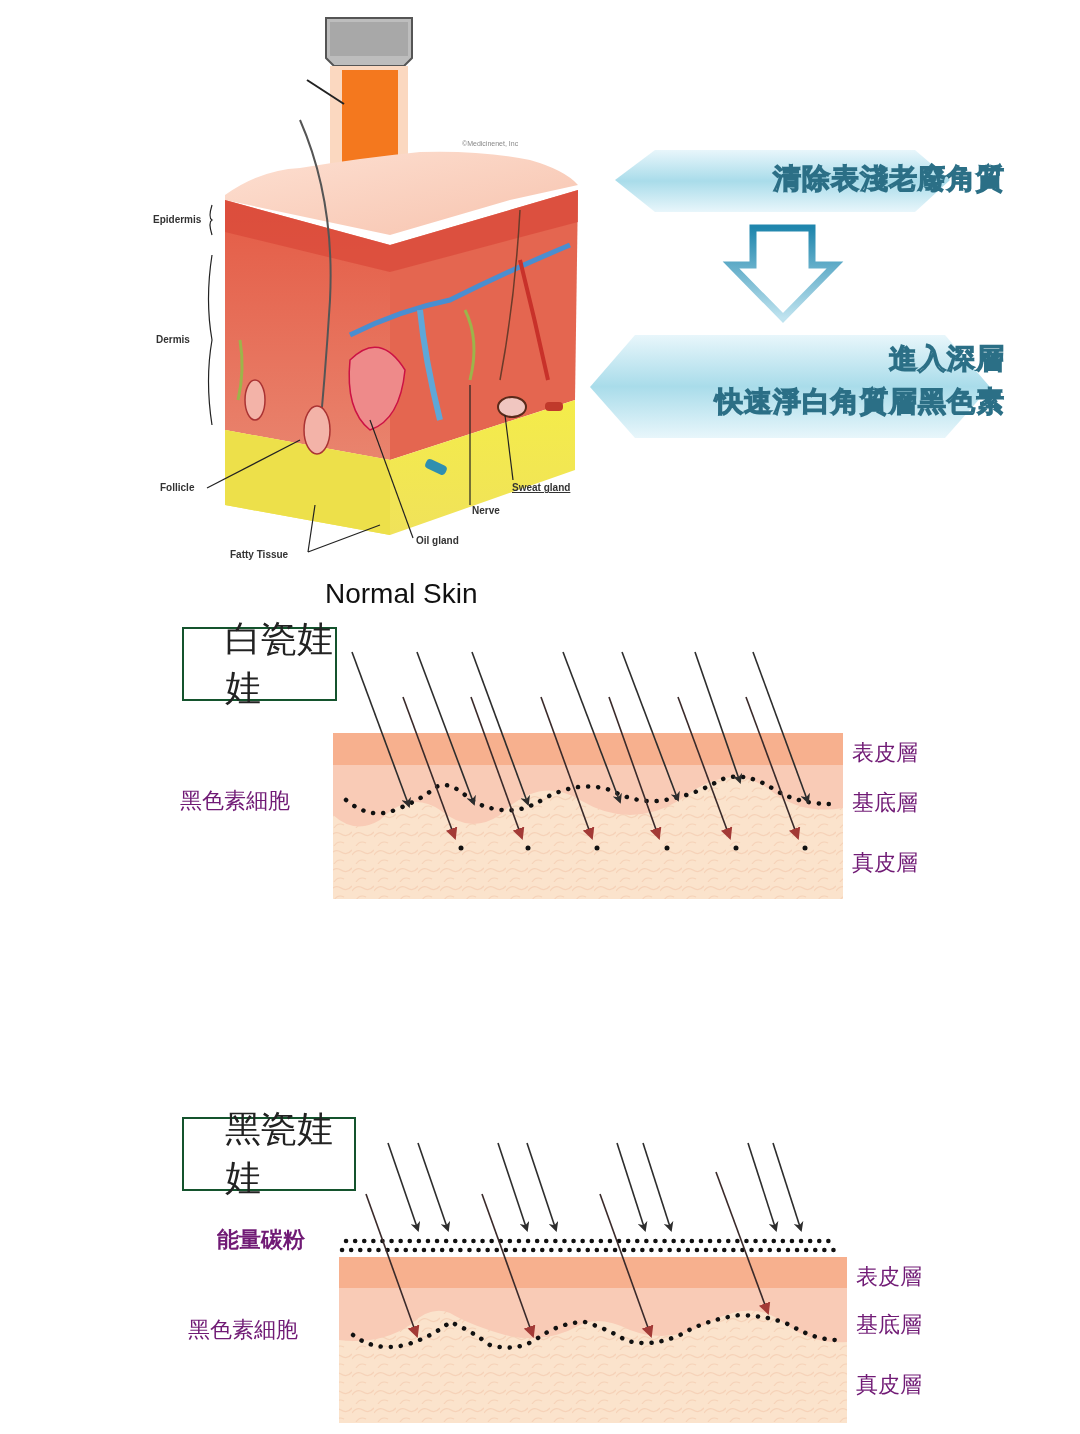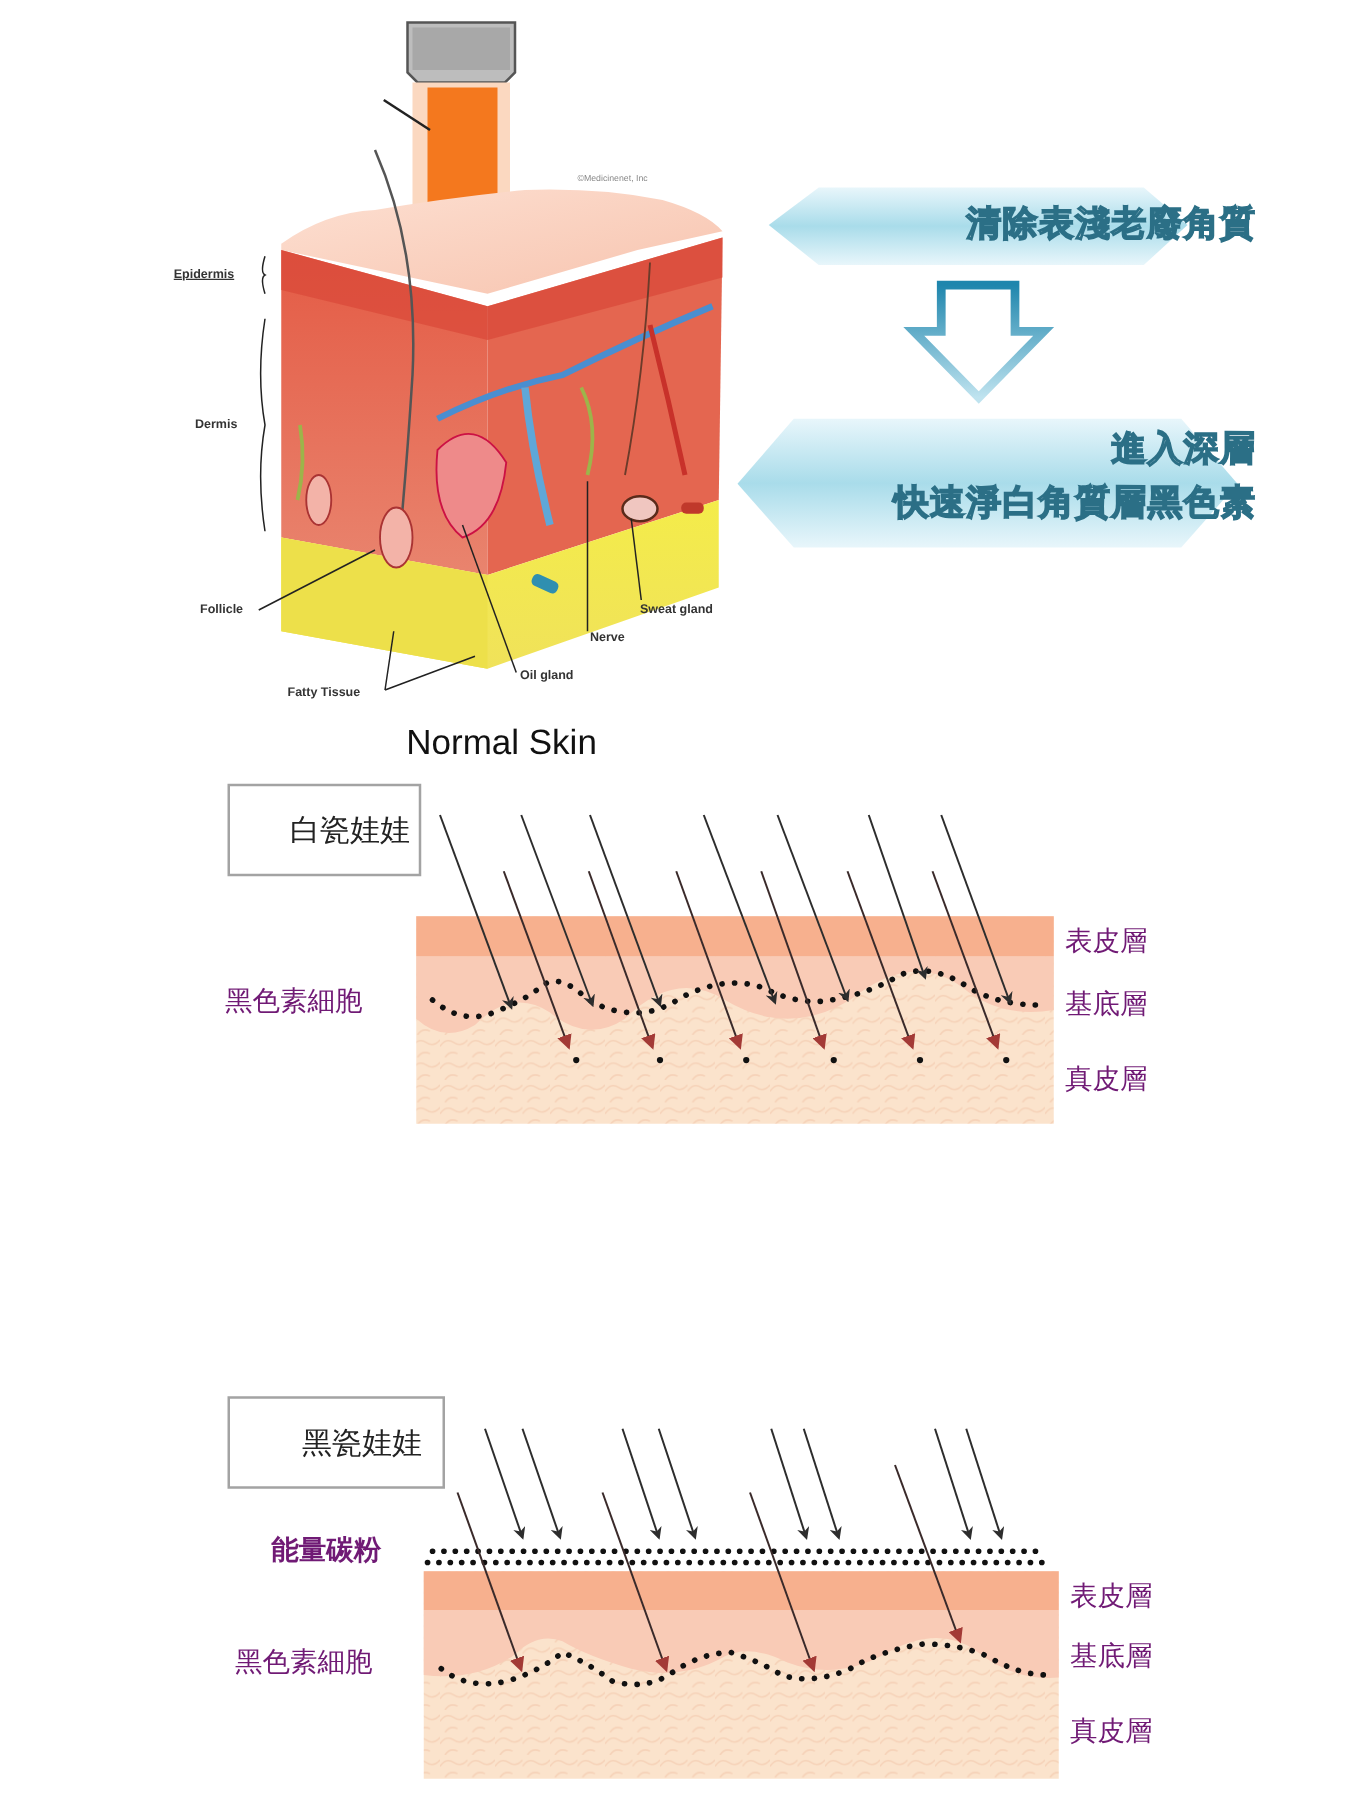--- a/index.html
+++ b/index.html
@@ -3,22 +3,22 @@
   <meta charset="utf-8">
   <style>
     html, body { margin: 0; padding: 0; background: #ffffff; }
     body { width: 1080px; height: 1434px; position: relative; overflow: hidden;
            font-family: "DejaVu Sans", "Liberation Sans", sans-serif; color: #222; }
     .abs { position: absolute; }
     .skin-label { position: absolute; font-family: "Liberation Sans", sans-serif; font-size: 10px; font-weight: bold; color: #333; white-space: nowrap; }
     .caption { position: absolute; font-family: "Liberation Sans", sans-serif; font-size: 28px; color: #111; }
     .banner-text { position: absolute; left: 0; right: 0; text-align: right; font-family: "DejaVu Sans", sans-serif; font-weight: bold;
                    color: #e9f7fb; -webkit-text-stroke: 1.2px #2b6f86; letter-spacing: 1px; }
-    .title-box { position: absolute; border: 2px solid #a3a3a3; background: #fff; box-sizing: border-box;
-                 font-family: "DejaVu Sans", sans-serif; font-size: 24px; color: #222; display: flex; align-items: center; justify-content: center; padding-left: 41px; }
+    .title-box { position: absolute; border: 2px solid #14532d; background: #fff; box-sizing: border-box;
+                 font-family: "DejaVu Sans", sans-serif; font-size: 36px; color: #222; display: flex; align-items: center; justify-content: center; padding-left: 41px; }
     .layer-label { position: absolute; font-family: "DejaVu Sans", sans-serif; font-size: 22px; color: #701a75; white-space: nowrap; }
     svg { position: absolute; }
   </style>
 </head>
 <body>
 
 <div class="abs" style="left:0;top:0;width:600px;height:610px;">
   <svg width="600" height="610" viewBox="0 0 600 610" style="left:0;top:0;">
     <defs>
       <linearGradient id="dermisG" x1="0" y1="0" x2="0" y2="1">
@@ -71,27 +71,27 @@
 
     <path d="M212 205 Q208 218 212 220 Q208 222 212 235" stroke="#222" stroke-width="1.2" fill="none"></path>
     <path d="M212 255 Q205 300 212 340 Q205 380 212 425" stroke="#222" stroke-width="1.2" fill="none"></path>
     <line x1="207" y1="488" x2="300" y2="440" stroke="#222" stroke-width="1.2"></line>
     <path d="M308 552 L315 505 M308 552 L380 525" stroke="#222" stroke-width="1.2" fill="none"></path>
     <line x1="413" y1="538" x2="370" y2="420" stroke="#222" stroke-width="1.2"></line>
     <line x1="470" y1="505" x2="470" y2="385" stroke="#222" stroke-width="1.2"></line>
     <line x1="513" y1="480" x2="505" y2="415" stroke="#222" stroke-width="1.2"></line>
   </svg>
   <div class="skin-label" style="left:462px;top:140px;font-size:7px;font-weight:normal;color:#888;">©Medicinenet, Inc</div>
-  <div class="skin-label" style="left:139px;top:214px;text-decoration:underline;">Epidermis</div>
+  <div class="skin-label" style="left:153px;top:214px;">Epidermis</div>
   <div class="skin-label" style="left:156px;top:334px;">Dermis</div>
   <div class="skin-label" style="left:160px;top:482px;">Follicle</div>
   <div class="skin-label" style="left:230px;top:549px;">Fatty Tissue</div>
   <div class="skin-label" style="left:416px;top:535px;">Oil gland</div>
   <div class="skin-label" style="left:472px;top:505px;">Nerve</div>
-  <div class="skin-label" style="left:512px;top:482px;">Sweat gland</div>
+  <div class="skin-label" style="left:512px;top:482px;text-decoration:underline;">Sweat gland</div>
   <div class="caption" style="left:325px;top:578px;">Normal Skin</div>
 </div>
 
 <div class="abs" style="left:585px;top:140px;width:420px;height:300px;">
   <svg width="420" height="300" style="left:0;top:0;">
     <defs>
       <linearGradient id="banG" x1="0" y1="0" x2="0" y2="1">
         <stop offset="0" stop-color="#e8f6fb"></stop>
         <stop offset="0.5" stop-color="#a9dcea"></stop>
         <stop offset="1" stop-color="#e8f6fb"></stop>

